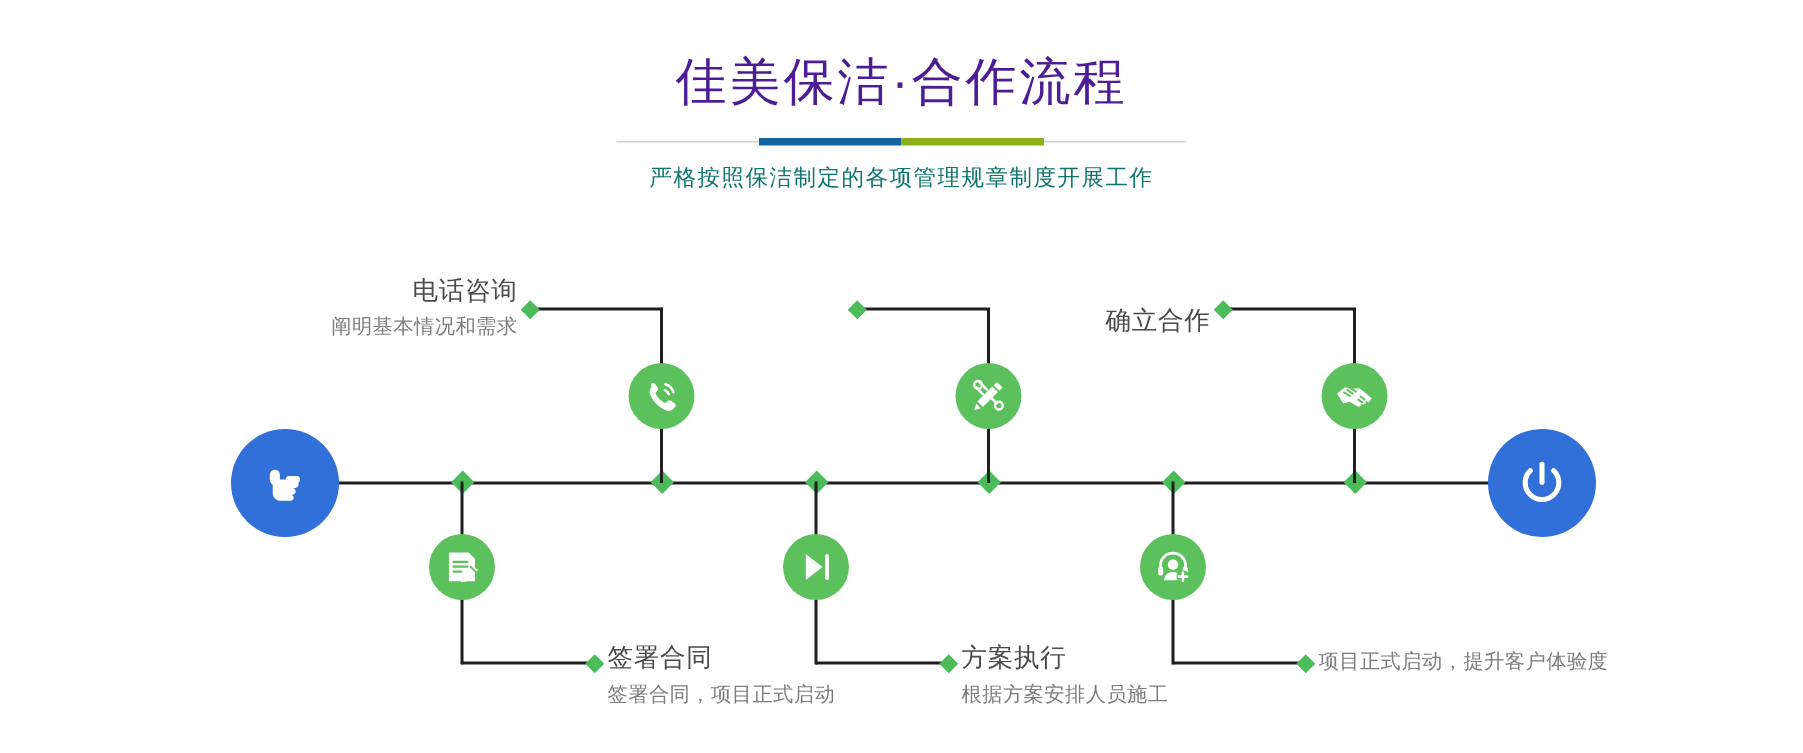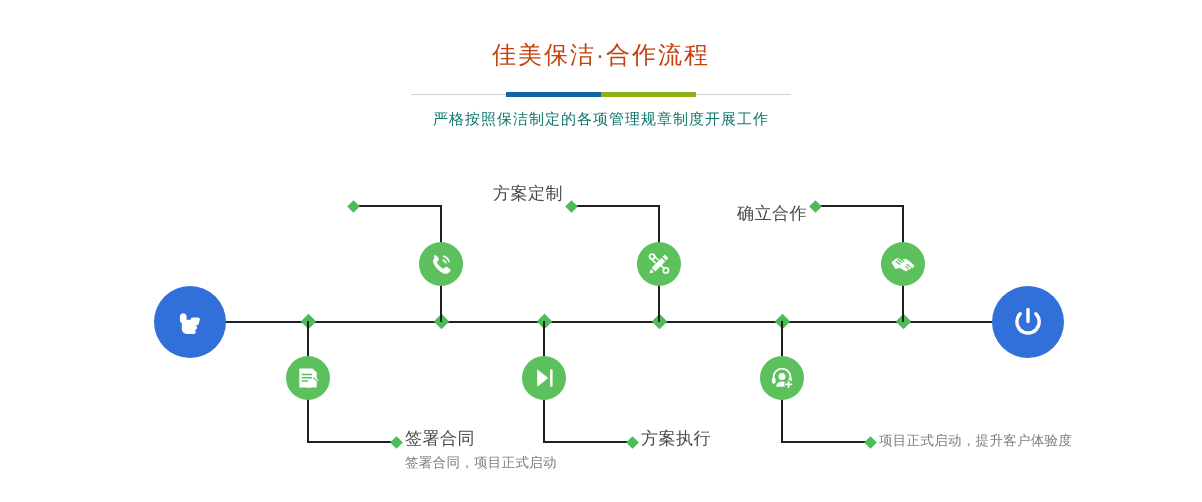--- a/index.html
+++ b/index.html
@@ -20,23 +20,23 @@
 
   
   .header {
     position: absolute;
     left: 0;
     top: 34px;
     width: 1202px;
     text-align: center;
   }
   .header-title {
-    font-size: 24px;
+    font-size: 34px;
     line-height: 42px;
-    color: #c2410c;
+    color: #4c1d95;
     letter-spacing: 2px;
     font-weight: normal;
     margin: 0;
   }
   .divider {
     position: relative;
     width: 380px;
     height: 5px;
     margin: 16px auto 0 auto;
   }
@@ -210,40 +210,43 @@
       <svg width="26" height="26" viewBox="0 0 26 26" aria-hidden="true">
         <path fill="#ffffff" d="M6.2 4.6c.7-.7 1.8-.6 2.4.2l1.9 2.5c.5.7.4 1.6-.2 2.2l-1 1c-.3.3-.4.8-.2 1.2.6 1.2 1.5 2.3 2.5 3.3 1 1 2.1 1.9 3.3 2.5.4.2.9.1 1.2-.2l1-1c.6-.6 1.5-.7 2.2-.2l2.5 1.9c.8.6.9 1.7.2 2.4l-1.4 1.4c-1 1-2.5 1.4-3.9 1-2.6-.8-5-2.5-7-4.5-2-2-3.7-4.4-4.5-7-.4-1.4 0-2.9 1-3.9z"></path>
         <path d="M15.6 5.2a7.6 7.6 0 0 1 5.3 5.3" fill="none" stroke="#ffffff" stroke-width="1.7" stroke-linecap="round"></path>
         <path d="M15.2 9.1a4 4 0 0 1 2.6 2.6" fill="none" stroke="#ffffff" stroke-width="1.7" stroke-linecap="round"></path>
       </svg>
     </span>
   </div>
   <div class="lead" style="left:441px; top:205px; width:1px; height:2px;"></div>
   <div class="lead" style="left:353px; top:205px; width:89px;"></div>
   <div class="lead-dot" style="left:353px; top:206px;"></div>
+  <div class="label right-align" style="left:95px; top:183px; width:250px;">
+    <div class="l-title">电话咨询</div>
+    <div class="l-desc">阐明基本情况和需求</div>
+  </div>
 
   <div class="stem" style="left:659px; top:206px; height:116px;"></div>
   <div class="bubble" style="left:659px; top:242px;">
     <span>
       <svg width="26" height="26" viewBox="0 0 26 26" aria-hidden="true">
         <path fill="#ffffff" d="M18.7 3.6l3.7 3.7-2.2 2.2-3.7-3.7z"></path>
         <path fill="#ffffff" d="M15.6 6.7l3.7 3.7-10 10-3.7-3.7z"></path>
         <path fill="#ffffff" d="M4.8 18.1l3.1 3.1-4.4 1.3z"></path>
         <path d="M7.4 4.2l4.6 4.6" fill="none" stroke="#ffffff" stroke-width="1.6" stroke-linecap="round"></path>
         <path d="M4.6 7.1l4.6 4.6" fill="none" stroke="#ffffff" stroke-width="1.6" stroke-linecap="round"></path>
         <circle cx="6.1" cy="5.6" r="2.6" fill="none" stroke="#ffffff" stroke-width="1.6"></circle>
         <circle cx="19.9" cy="19.4" r="2.6" fill="none" stroke="#ffffff" stroke-width="1.6"></circle>
         <path d="M14.2 13.6l4.2 4.2" fill="none" stroke="#ffffff" stroke-width="1.6" stroke-linecap="round"></path>
       </svg>
     </span>
   </div>
   <div class="lead" style="left:571px; top:205px; width:89px;"></div>
   <div class="lead-dot" style="left:571px; top:206px;"></div>
   <div class="label right-align" style="left:313px; top:183px; width:250px;">
-    <div class="l-title">方案定制</div>
   </div>
 
   <div class="stem" style="left:903px; top:206px; height:116px;"></div>
   <div class="bubble" style="left:903px; top:242px;">
     <span>
       <svg width="28" height="28" viewBox="0 0 28 28" aria-hidden="true">
         <path fill="#ffffff" d="M2.4 12.4l5.3-4.3 3.4 1 6.1-.2 3.6 2.6 4.8 4.2-2.3 2.6-2.1-1.6.5 1.9-1.9 1.3-1.3-1.1.2 1.6-2 .9-5.9-3.4-4.3 1.1z"></path>
         <path d="M7.1 11.6l3.8 2.6" fill="none" stroke="#5cc15c" stroke-width="1.3" stroke-linecap="round"></path>
         <path d="M9.1 9.9l3.8 2.6" fill="none" stroke="#5cc15c" stroke-width="1.3" stroke-linecap="round"></path>
         <path d="M11.3 8.6l3.6 2.5" fill="none" stroke="#5cc15c" stroke-width="1.3" stroke-linecap="round"></path>
@@ -284,20 +287,21 @@
       <svg width="26" height="26" viewBox="0 0 26 26" aria-hidden="true">
         <path fill="#ffffff" d="M6.2 4.3l11.1 8.7-11.1 8.7z"></path>
         <rect fill="#ffffff" x="19.1" y="4.3" width="2.5" height="17.4" rx="1.2"></rect>
       </svg>
     </span>
   </div>
   <div class="lead" style="left:544px; top:441px; width:89px;"></div>
   <div class="lead-dot" style="left:632px; top:442px;"></div>
   <div class="label left-align" style="left:641px; top:428px; width:280px;">
     <div class="l-title">方案执行</div>
+    <div class="l-desc">根据方案安排人员施工</div>
   </div>
 
   <div class="stem" style="left:782px; top:321px; height:122px;"></div>
   <div class="bubble" style="left:782px; top:356px;">
     <span>
       <svg width="26" height="26" viewBox="0 0 26 26" aria-hidden="true">
         <path d="M4.6 14.3v-2.2a8.4 8.4 0 0 1 16.8 0v2.2" fill="none" stroke="#ffffff" stroke-width="1.8" stroke-linecap="round"></path>
         <rect fill="#ffffff" x="3.1" y="12.6" width="3.4" height="6.1" rx="1.7"></rect>
         <rect fill="#ffffff" x="19.5" y="12.6" width="3.4" height="6.1" rx="1.7"></rect>
         <circle cx="13" cy="11.4" r="3.5" fill="#ffffff"></circle>

